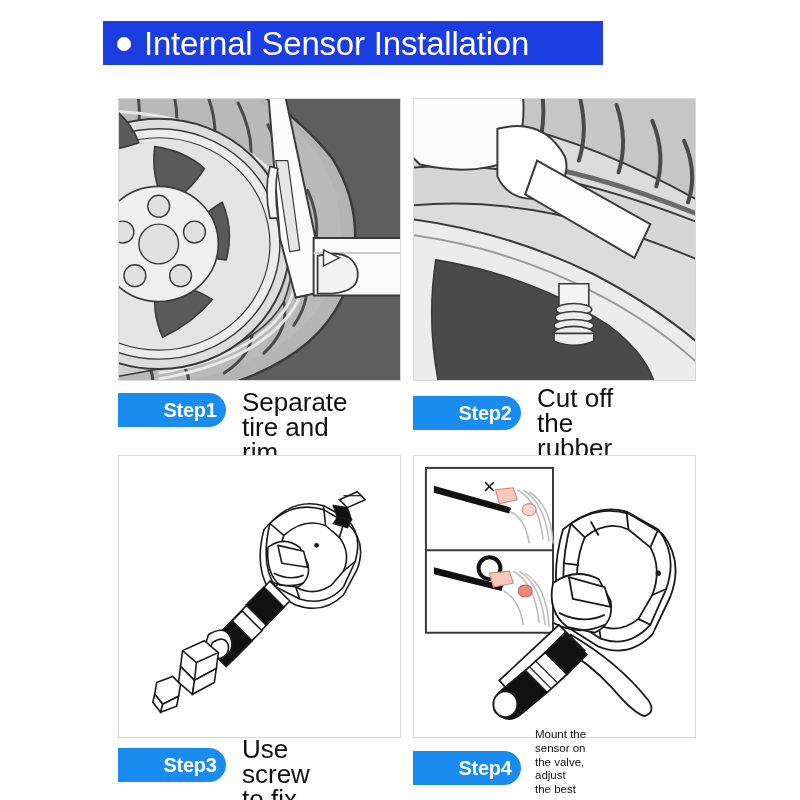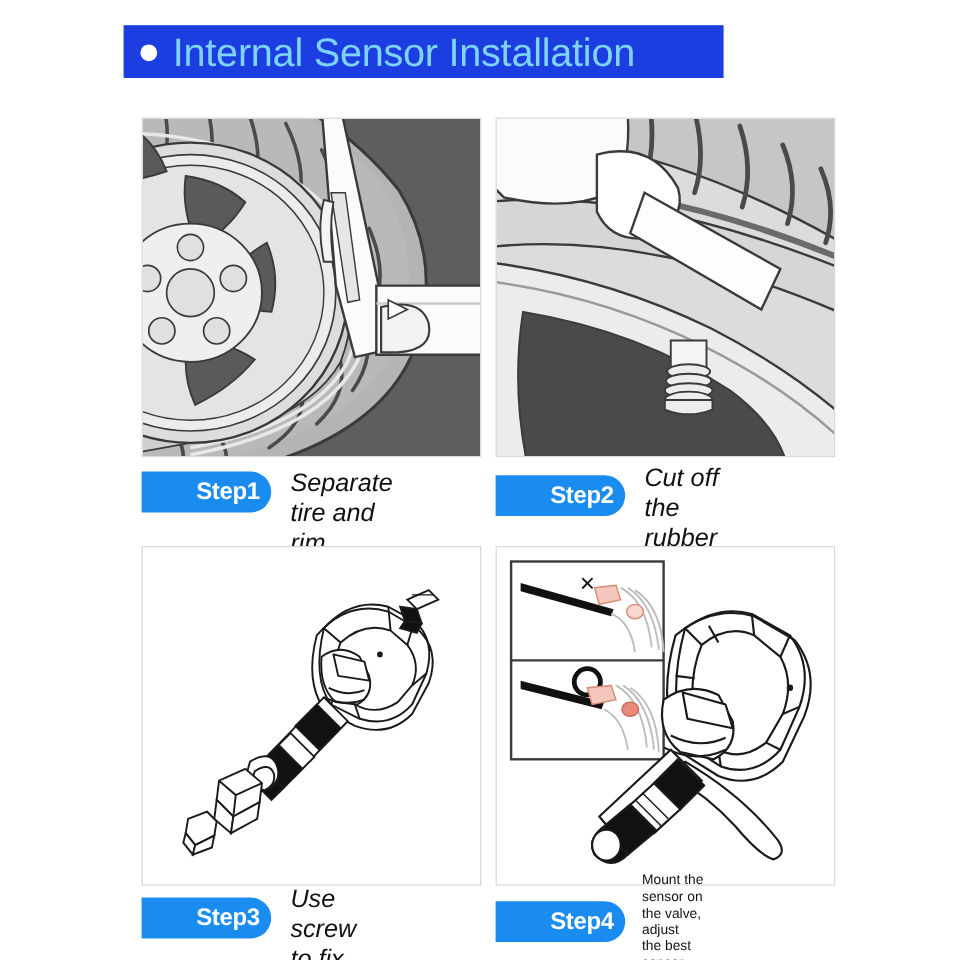--- a/index.html
+++ b/index.html
@@ -18,21 +18,21 @@
     background:#1c3ee0;
     display:flex;align-items:center;
     box-sizing:border-box;
     padding-left:14px;
   }
   .header-bullet{
     width:14px;height:14px;border-radius:50%;
     background:#ffffff;flex:0 0 auto;margin-right:13px;margin-top:1px;
   }
   .header-title{
-    color:#7dd3fc;font-size:33px;line-height:33px;
+    color:#ffffff;font-size:33px;line-height:33px;
     letter-spacing:-0.2px;white-space:nowrap;
   }
 
   
   .card{position:absolute;}
   .panel{
     position:absolute;left:0;top:0;
     width:283px;height:283px;
     border:1px solid #d8d8d8;
     box-sizing:border-box;
@@ -54,21 +54,21 @@
     display:flex;align-items:center;justify-content:center;
     width:72px;height:34px;
     letter-spacing:-0.3px;
     padding-left:36px;
   }
   .caption-text{
     color:#111111;
     margin-left:16px;
     white-space:pre-line;
   }
-  .cap-lg{font-size:21px;line-height:25px;font-style:italic;}
+  .cap-lg{font-size:26px;line-height:25px;}
   .cap-sm{font-size:11.5px;line-height:13.8px;}
 
   
   #card1{left:118px;top:98px;}
   #card2{left:413px;top:98px;}
   #card3{left:118px;top:455px;}
   #card4{left:413px;top:455px;}
 
   #cap1{left:0px;top:292px;}
   #cap2{left:0px;top:288px;}

